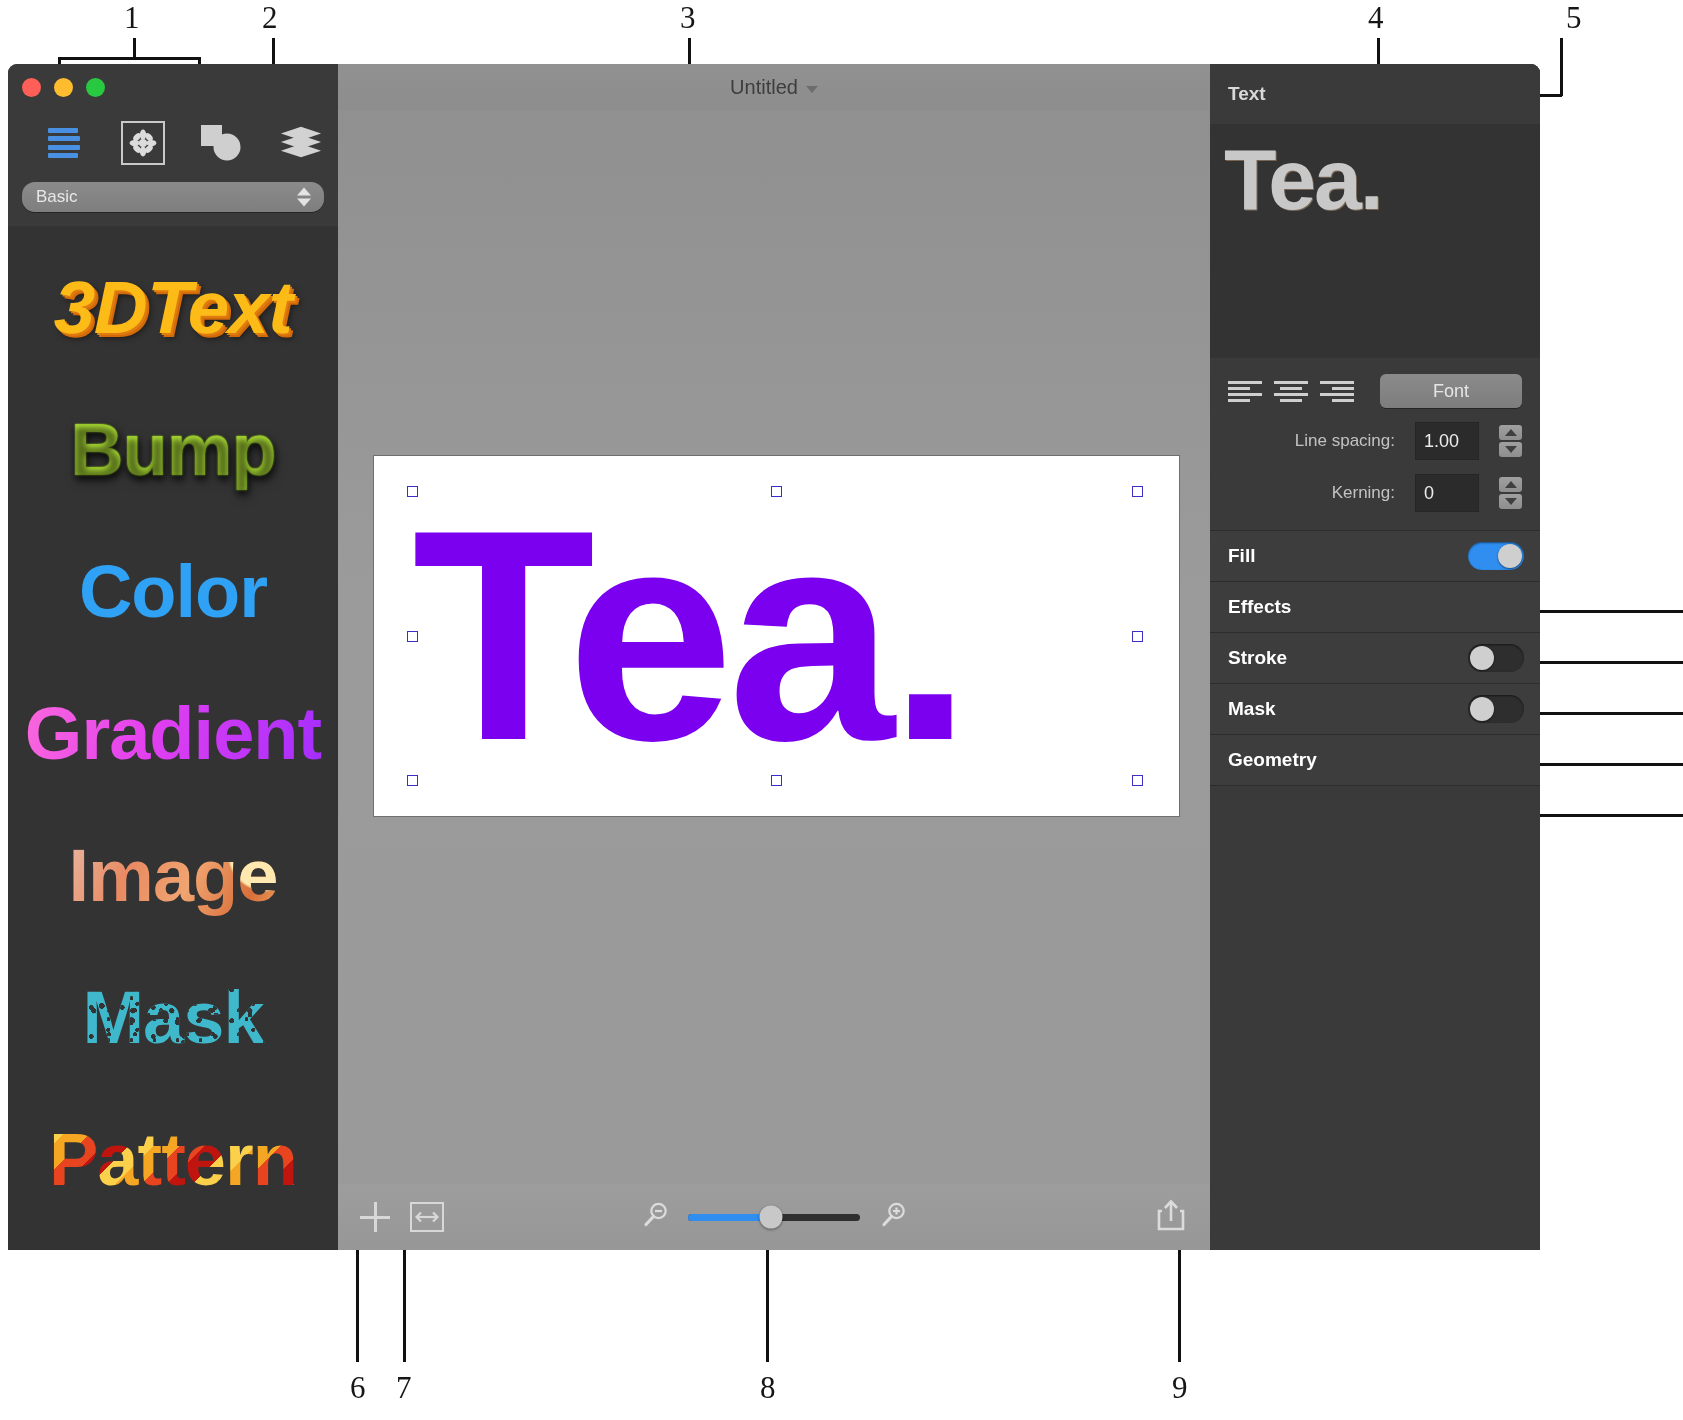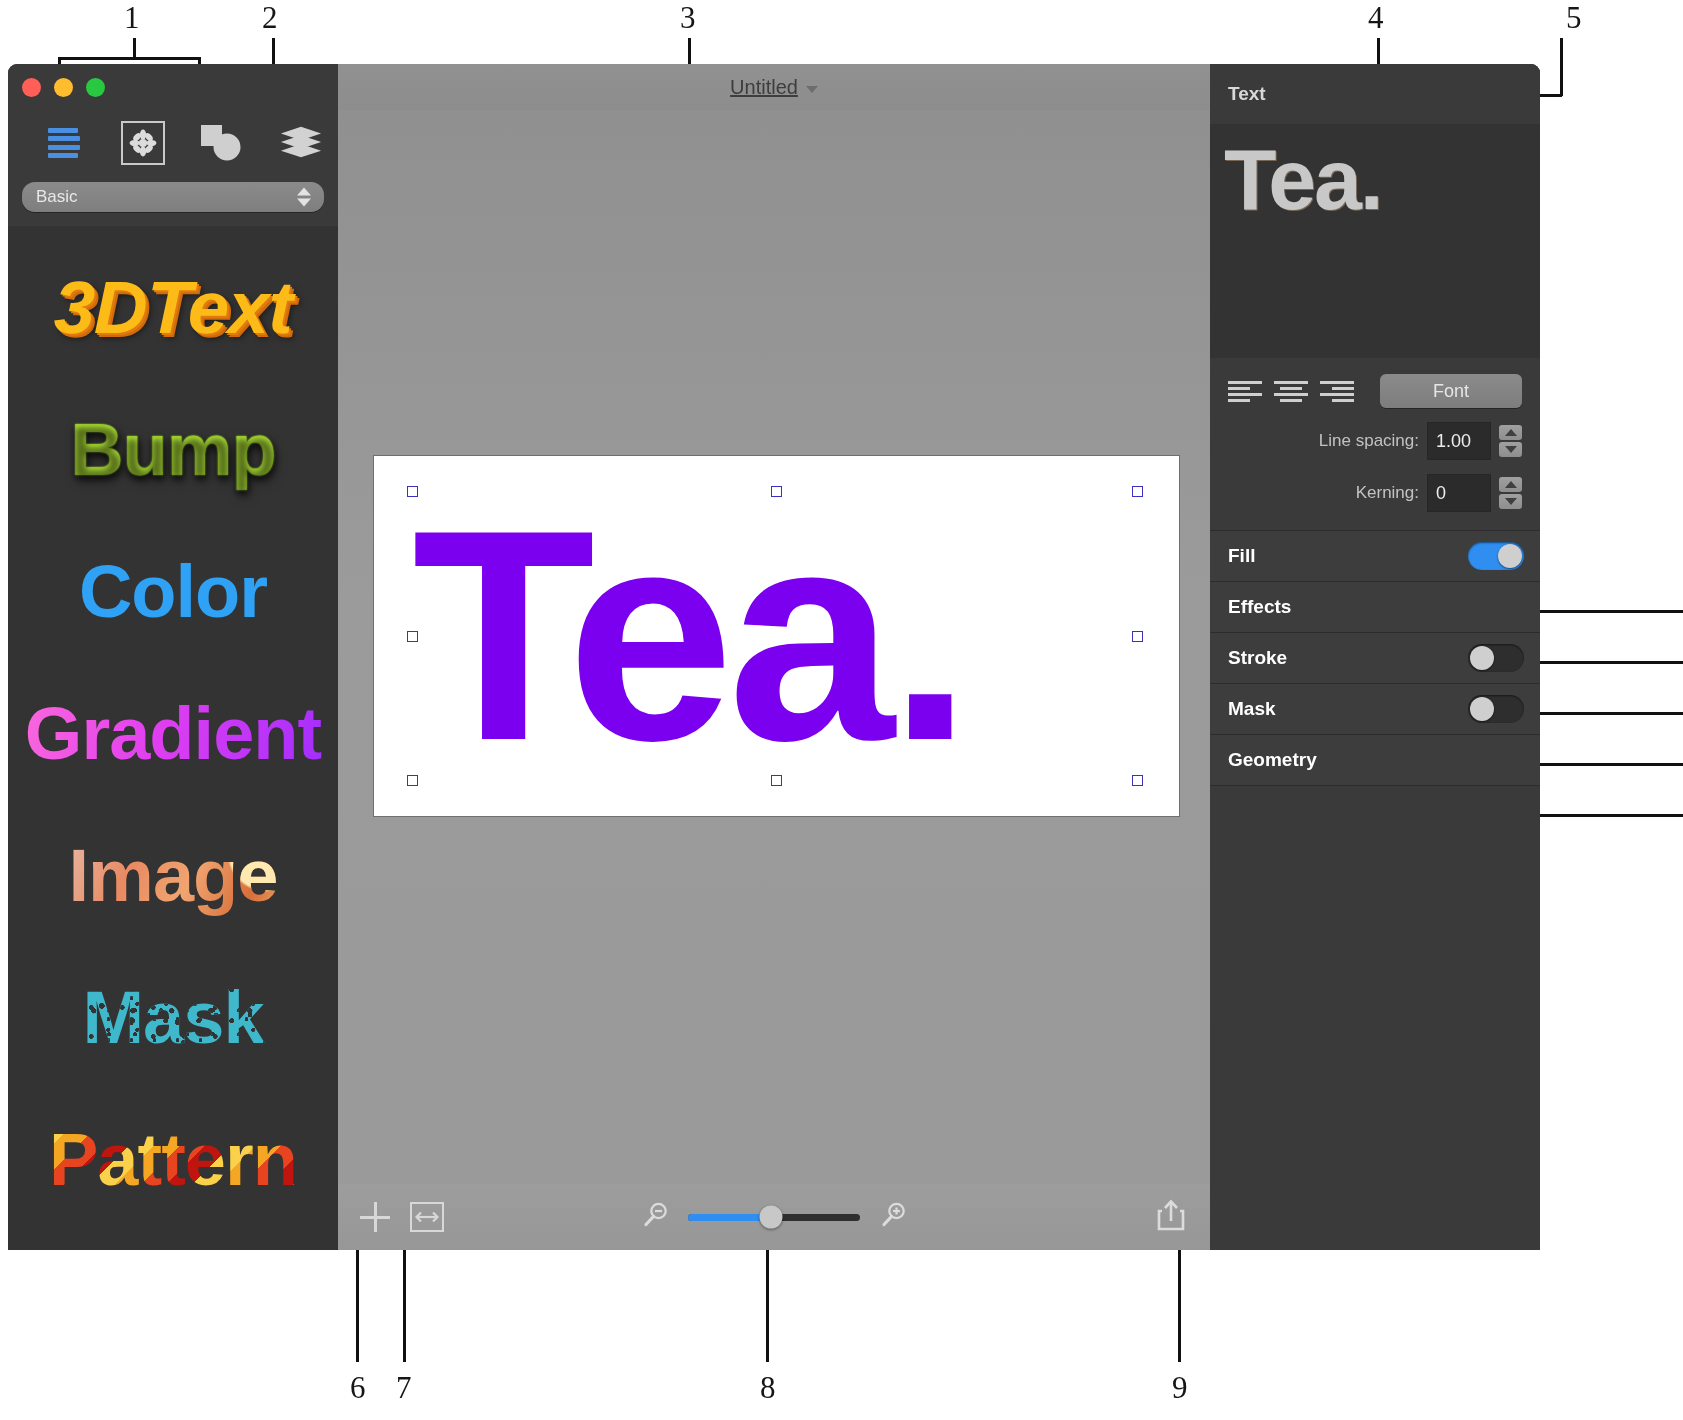--- a/index.html
+++ b/index.html
@@ -166,21 +166,20 @@
     background: linear-gradient(180deg,#8f8f8f 0%, #9b9b9b 45%, #9a9a9a 100%);
     position: relative;
     min-width: 0;
   }
   #titlebar {
     height: 46px;
     display: flex; align-items: center; justify-content: center;
     background: linear-gradient(180deg,#919191,#8d8d8d);
     color: #3d3d3d; font-size: 20px;
     gap: 8px;
-    text-decoration: underline;
   }
   .chev-dn { width: 0;height:0;border-left:6px solid transparent;border-right:6px solid transparent;border-top:7px solid #6d6d6d; margin-top:4px;}
   #canvas-area {
     flex: 1; position: relative; overflow: hidden;
   }
   #artboard {
     position: absolute;
     left: 36px; top: 346px;
     width: 805px; height: 360px;
     background: #ffffff;
@@ -266,21 +265,21 @@
   .a-ctr i { margin:0 auto; } .a-ctr i:nth-child(odd){ width:100%; } .a-ctr i:nth-child(even){ width:64%; }
   .a-right i { margin-left:auto; } .a-right i:nth-child(odd){ width:100%; } .a-right i:nth-child(even){ width:64%; }
   .font-btn {
     margin-left: 14px;
     flex: 1; height: 34px; border-radius: 6px;
     background: linear-gradient(#8b8b8b,#7d7d7d);
     color: #e6e6e6; font-size: 18px;
     display:flex; align-items:center; justify-content:center;
     box-shadow: 0 1px 0 rgba(0,0,0,.35);
   }
-  .field-row { display:flex; align-items:center; justify-content:flex-end; margin-top: 14px; gap: 8px; }
+  .field-row { display:flex; align-items:center; justify-content:flex-end; margin-top: 14px; gap: 20px; }
   .field-label { color:#c2c2c2; font-size:17px; }
   .field-input {
     width: 64px; height: 38px; background: #2b2b2b;
     color: #ececec; font-size: 18px;
     display:flex; align-items:center; padding-left:8px;
     border: 1px solid #262626;
   }
   .stepper { display:flex; flex-direction:column; gap:2px; }
   .step-btn {
     width: 23px; height: 15px; border-radius: 3px;

